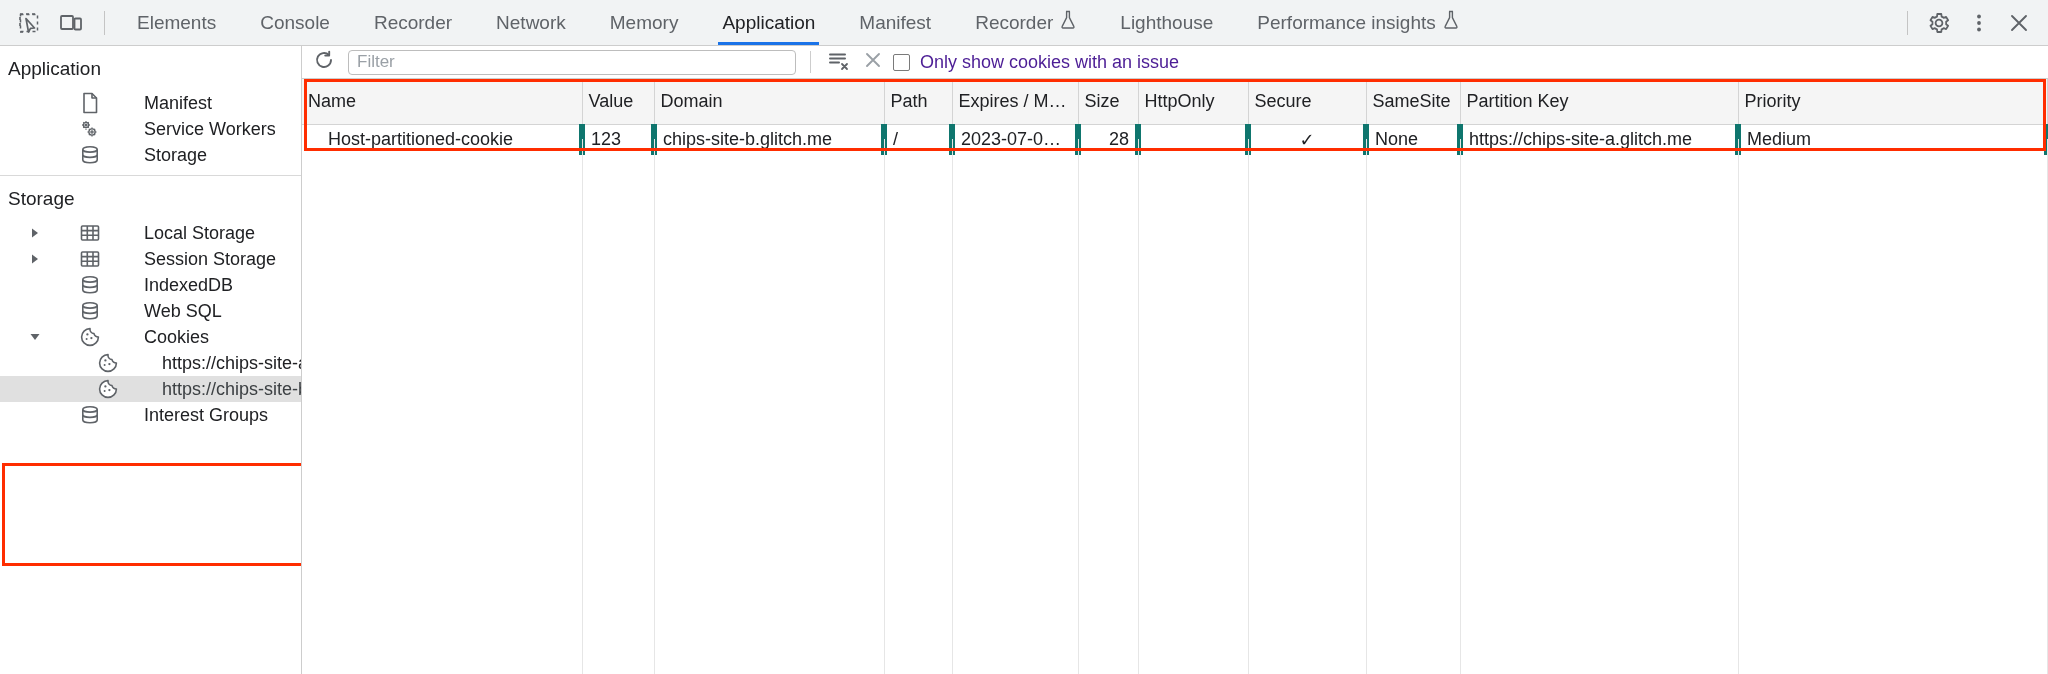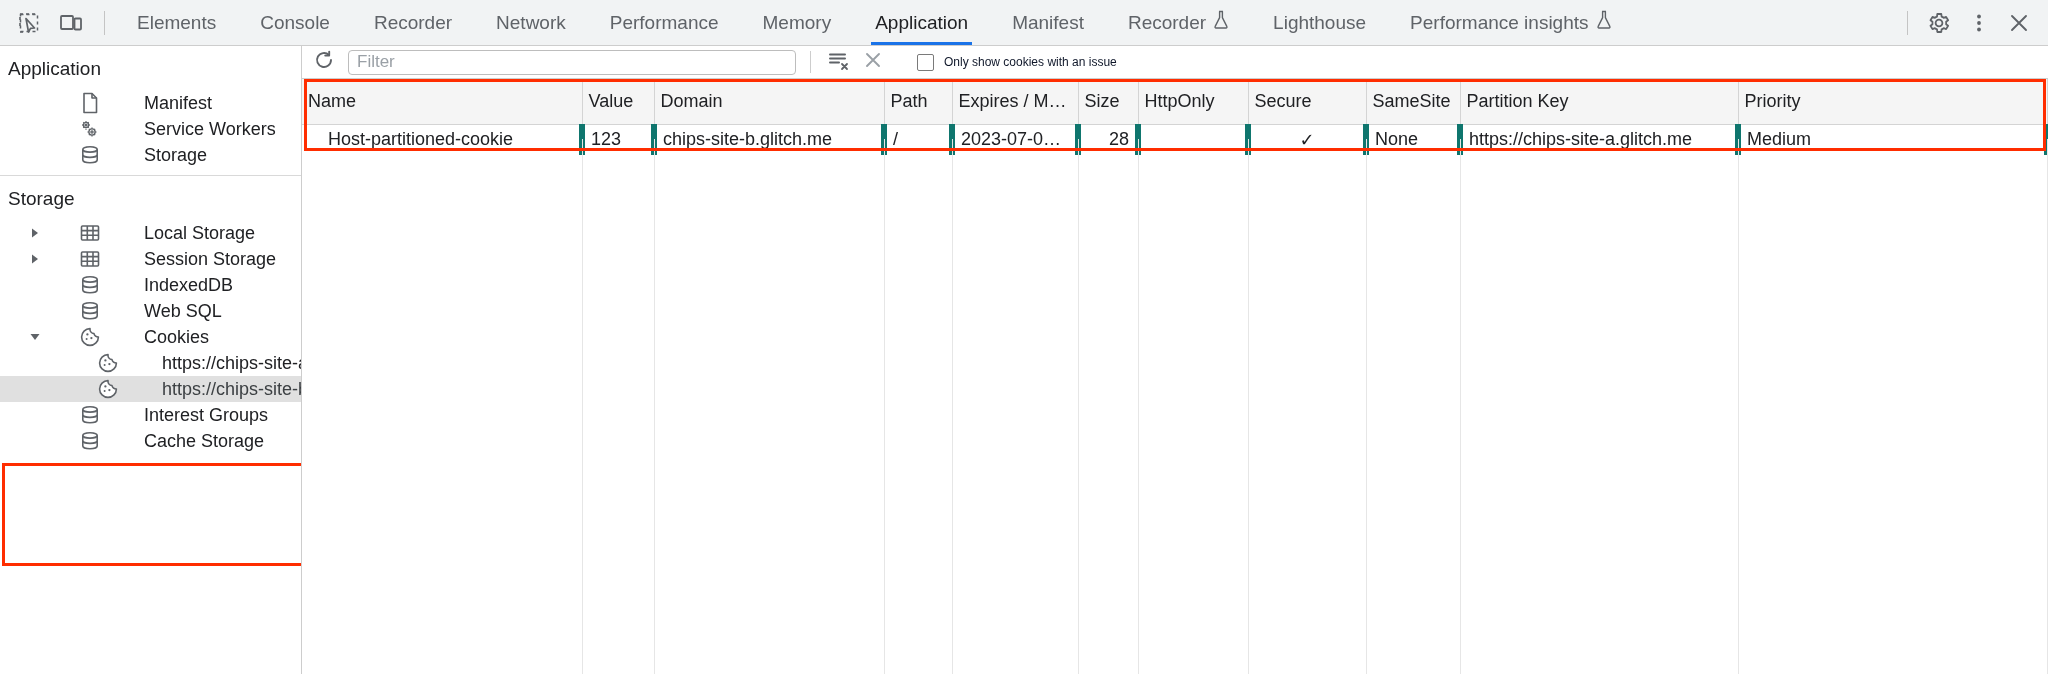--- a/index.html
+++ b/index.html
@@ -180,23 +180,23 @@
   .filter-input::placeholder { color: #9aa0a6; }
   .fsep {
     width: 1px; height: 22px; background: #cdcdcd;
     margin: 0 8px;
     flex: 0 0 auto;
   }
   .chk-wrap {
     display: flex;
     align-items: center;
     gap: 10px;
-    margin-left: 24px;
-    font-size: 12px;
-    color: #0f172a;
+    margin-left: 0;
+    font-size: 18px;
+    color: #4c1d95;
     white-space: nowrap;
   }
   .chkbox {
     width: 17px; height: 17px;
     border: 1px solid #7a7a7a;
     border-radius: 2px;
     background: #fff;
     flex: 0 0 auto;
   }
 
@@ -286,23 +286,20 @@
       <div class="tab">
         <span>Console</span>
       </div>
       <div class="tab">
         <span>Recorder</span>
       </div>
       <div class="tab">
         <span>Network</span>
       </div>
       <div class="tab">
-        <span>Performance</span>
-      </div>
-      <div class="tab">
         <span>Memory</span>
       </div>
       <div class="tab selected">
         <span>Application</span>
       </div>
       <div class="tab">
         <span>Manifest</span>
       </div>
       <div class="tab">
         <span>Recorder</span>
@@ -503,33 +500,20 @@
           <span class="side-icon">
             <svg width="22" height="22" viewBox="0 0 22 22">
               <g fill="none" stroke="#5f6368" stroke-width="1.6">
                 <ellipse cx="11" cy="5.4" rx="7.2" ry="2.7"></ellipse>
                 <path d="M3.8 5.4v5.3c0 1.5 3.2 2.7 7.2 2.7s7.2-1.2 7.2-2.7V5.4"></path>
                 <path d="M3.8 10.7v5.3c0 1.5 3.2 2.7 7.2 2.7s7.2-1.2 7.2-2.7v-5.3"></path>
               </g>
             </svg>
           </span>
           <span class="side-label">Interest Groups</span>
-        </div>
-        <div class="side-item indent-2">
-          <span class="twisty"></span>
-          <span class="side-icon">
-            <svg width="22" height="22" viewBox="0 0 22 22">
-              <g fill="none" stroke="#5f6368" stroke-width="1.6">
-                <ellipse cx="11" cy="5.4" rx="7.2" ry="2.7"></ellipse>
-                <path d="M3.8 5.4v5.3c0 1.5 3.2 2.7 7.2 2.7s7.2-1.2 7.2-2.7V5.4"></path>
-                <path d="M3.8 10.7v5.3c0 1.5 3.2 2.7 7.2 2.7s7.2-1.2 7.2-2.7v-5.3"></path>
-              </g>
-            </svg>
-          </span>
-          <span class="side-label">Cache Storage</span>
         </div>
       </div>
 
     <div class="redbox" style="left:2px; top:417px; width:305px; height:103px;"></div>
   </div>
 
   <div class="main">
 
     <div class="filterbar">
       <div class="icon-btn">

